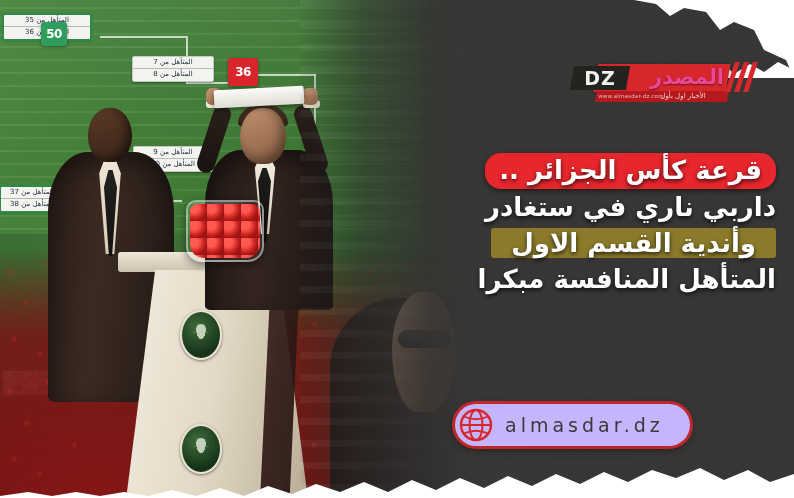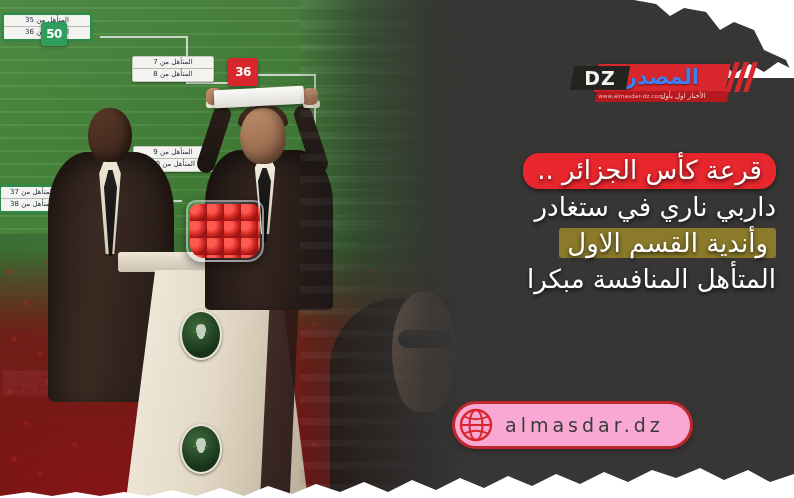--- a/index.html
+++ b/index.html
@@ -289,22 +289,22 @@
     background:#24231f;
     transform:skewX(-10deg);
   }
   .logo-dz span{
     display:block;transform:skewX(10deg);
     color:#f2f2f2;font-weight:bold;font-size:19px;
     text-align:center;line-height:24px;letter-spacing:1px;
   }
   .logo-ar{
     position:absolute;left:34px;top:5px;width:124px;height:28px;
-    color:#3b82f6;font-size:21px;font-weight:bold;line-height:28px;
-    text-align:center;direction:rtl;
+    color:#ec4899;font-size:21px;font-weight:bold;line-height:28px;
+    direction:rtl;
     text-shadow:0 1px 2px rgba(0,0,0,.5);
   }
   .logo-slash{
     position:absolute;top:4px;width:5px;height:30px;background:#d8272c;
     transform:skewX(-18deg);
   }
   .logo-sub{
     position:absolute;left:30px;top:33px;width:132px;height:11px;
     background:#b5181d;
     transform:skewX(-10deg);
@@ -321,48 +321,48 @@
 
   
   .headline{
     position:absolute;right:18px;top:152px;width:410px;
     direction:rtl;text-align:right;
   }
   .hl-line{
     display:block;
     color:#ffffff;
     font-size:26px;
-    font-weight:normal;
+    font-weight:bold;
     line-height:36px;
     white-space:nowrap;
     text-shadow:0 2px 4px rgba(0,0,0,.75);
   }
   .hl-pill{
     display:inline-block;
     background:#e8262d;
     color:#ffffff;
     border-radius:16px;
     padding:1px 14px 3px 14px;
     line-height:32px;
     box-shadow:0 2px 5px rgba(0,0,0,.5);
   }
   .hl-mark{
     background:#8a7a2a;
-    padding:0 8px;
+    padding:0 20px;
     border-radius:3px;
     box-decoration-break:clone;
     -webkit-box-decoration-break:clone;
   }
 
   
   .sitebadge{
     position:absolute;left:455px;top:404px;
     height:42px;
     display:flex;align-items:center;
-    background:#f9a8d4;
+    background:#c4b5fd;
     border-radius:21px;
     padding:0 26px 0 4px;
     box-shadow:0 0 0 3px rgba(216,39,44,.85), 0 3px 10px rgba(0,0,0,.55);
   }
   .globe{
     width:34px;height:34px;flex:0 0 34px;margin-right:12px;
   }
   .sitebadge-text{
     color:#3a3a3a;
     font-size:19px;

